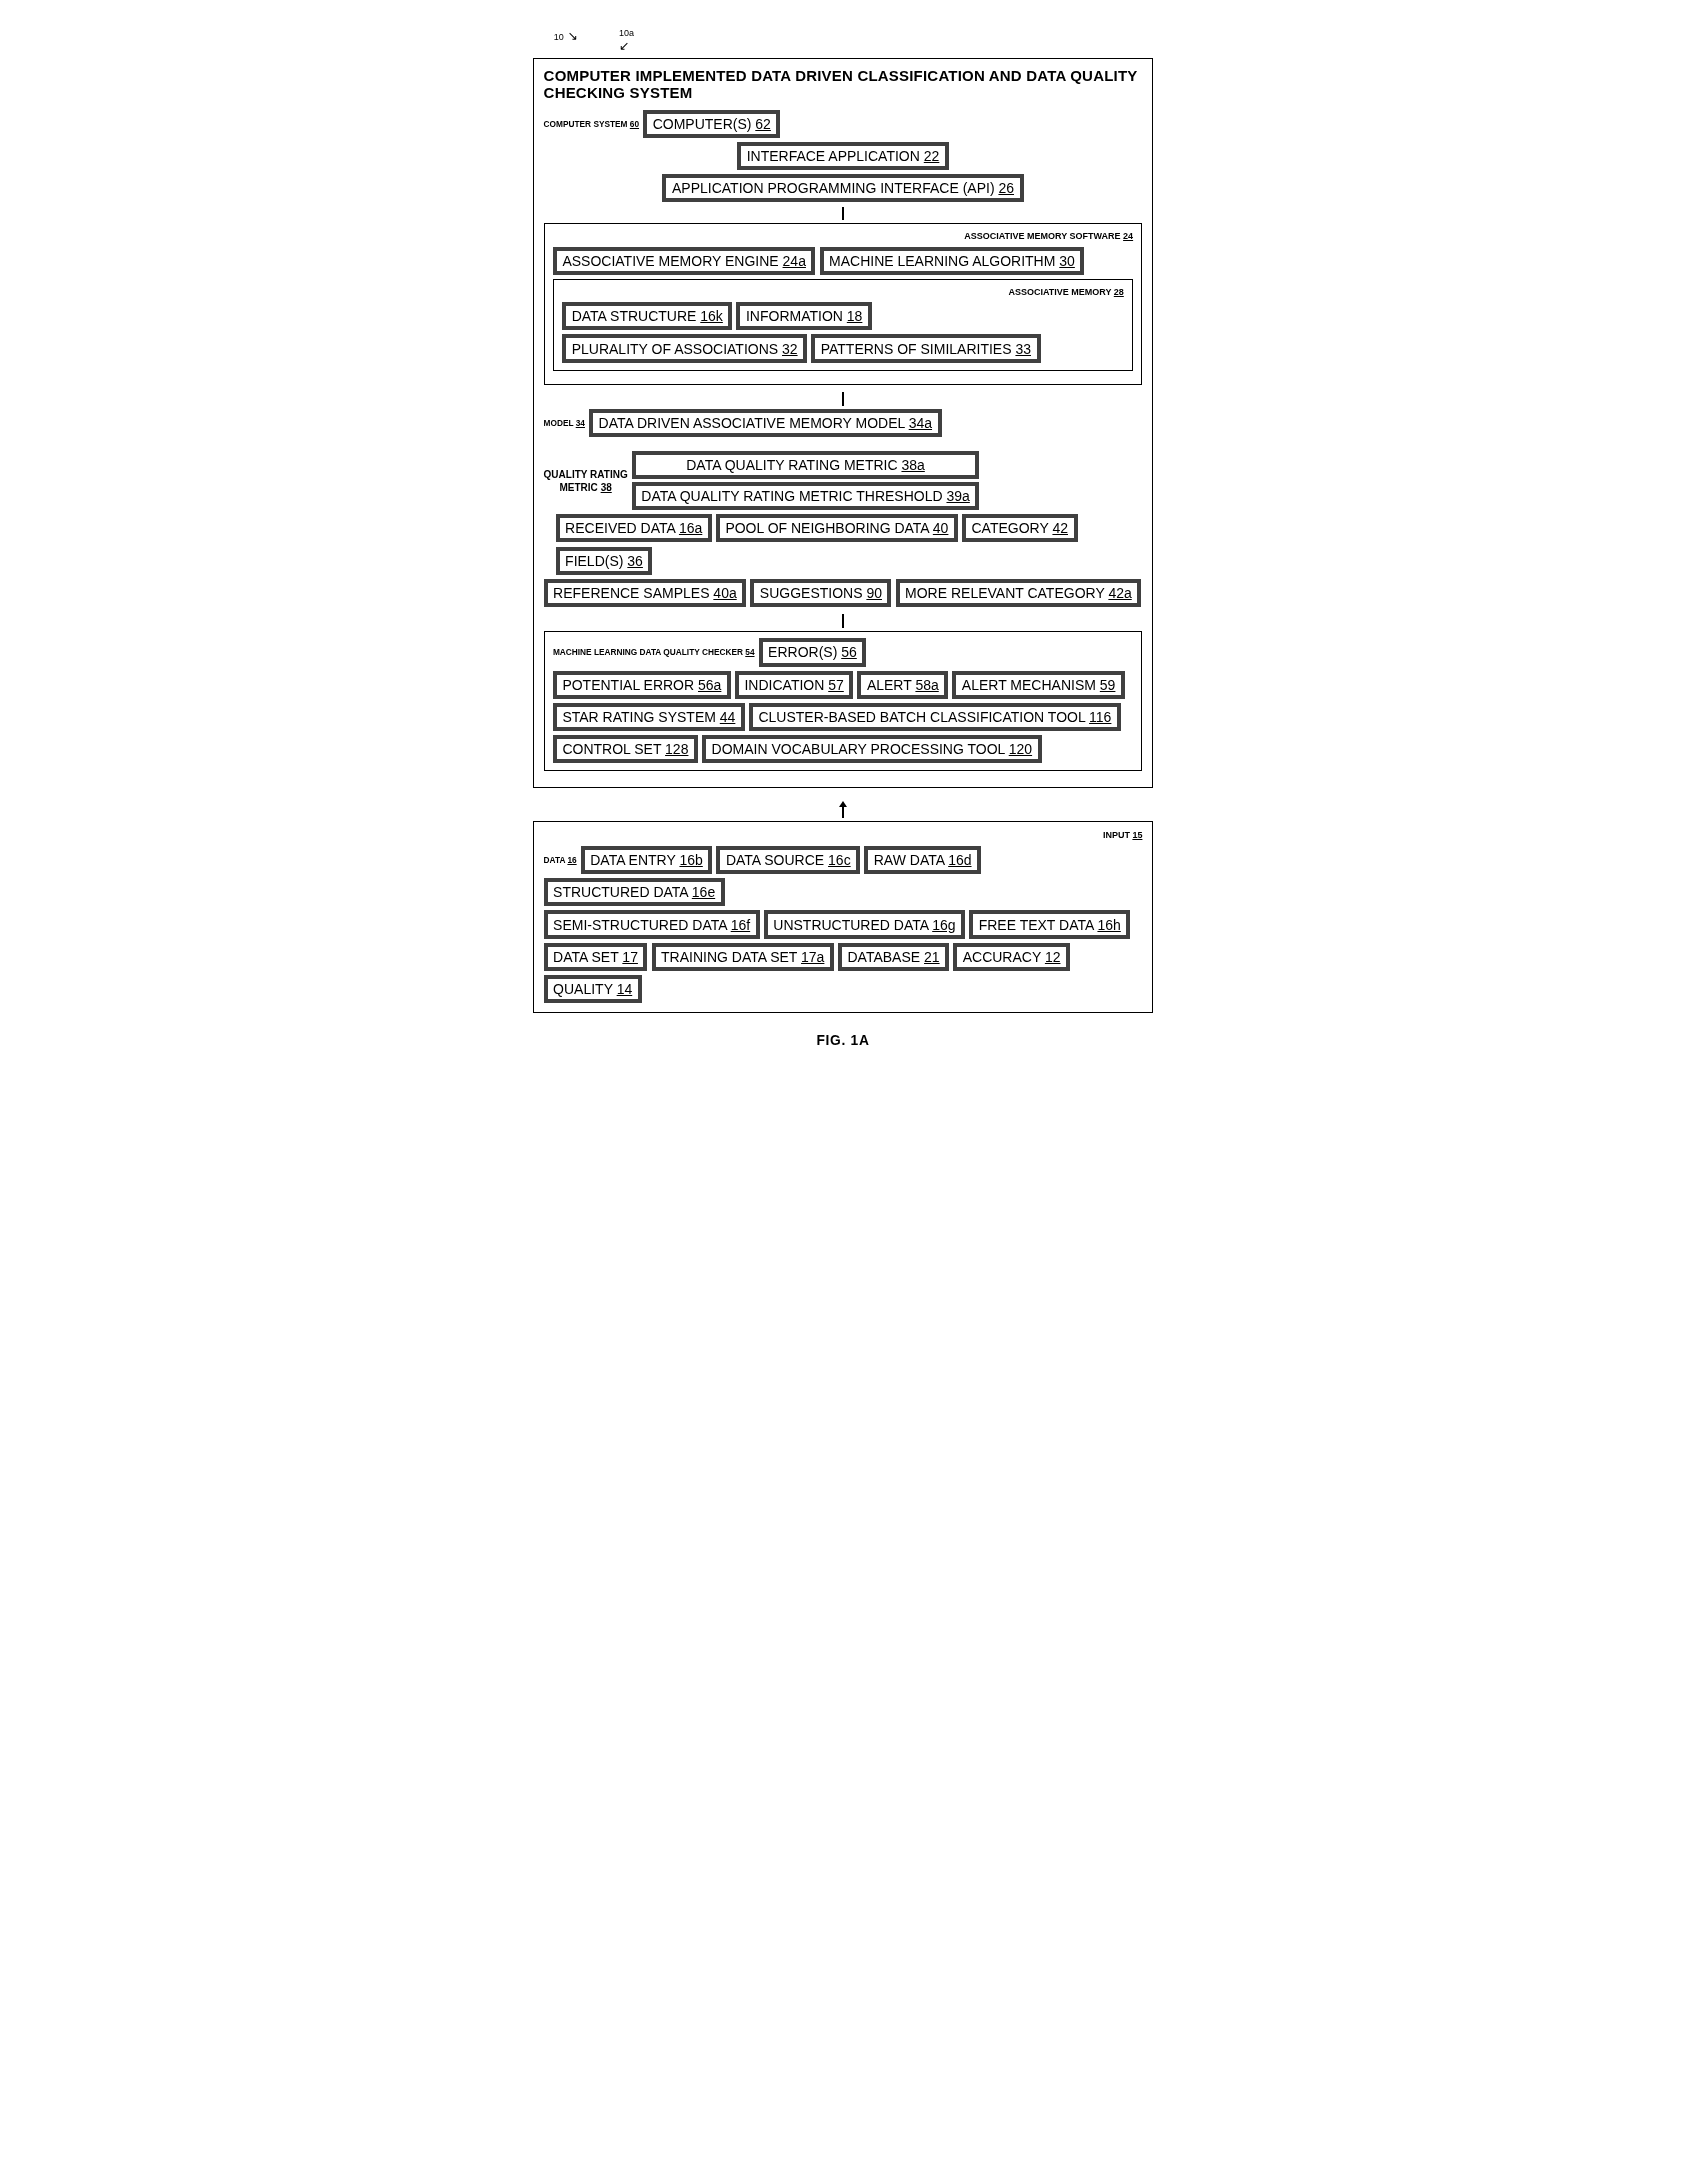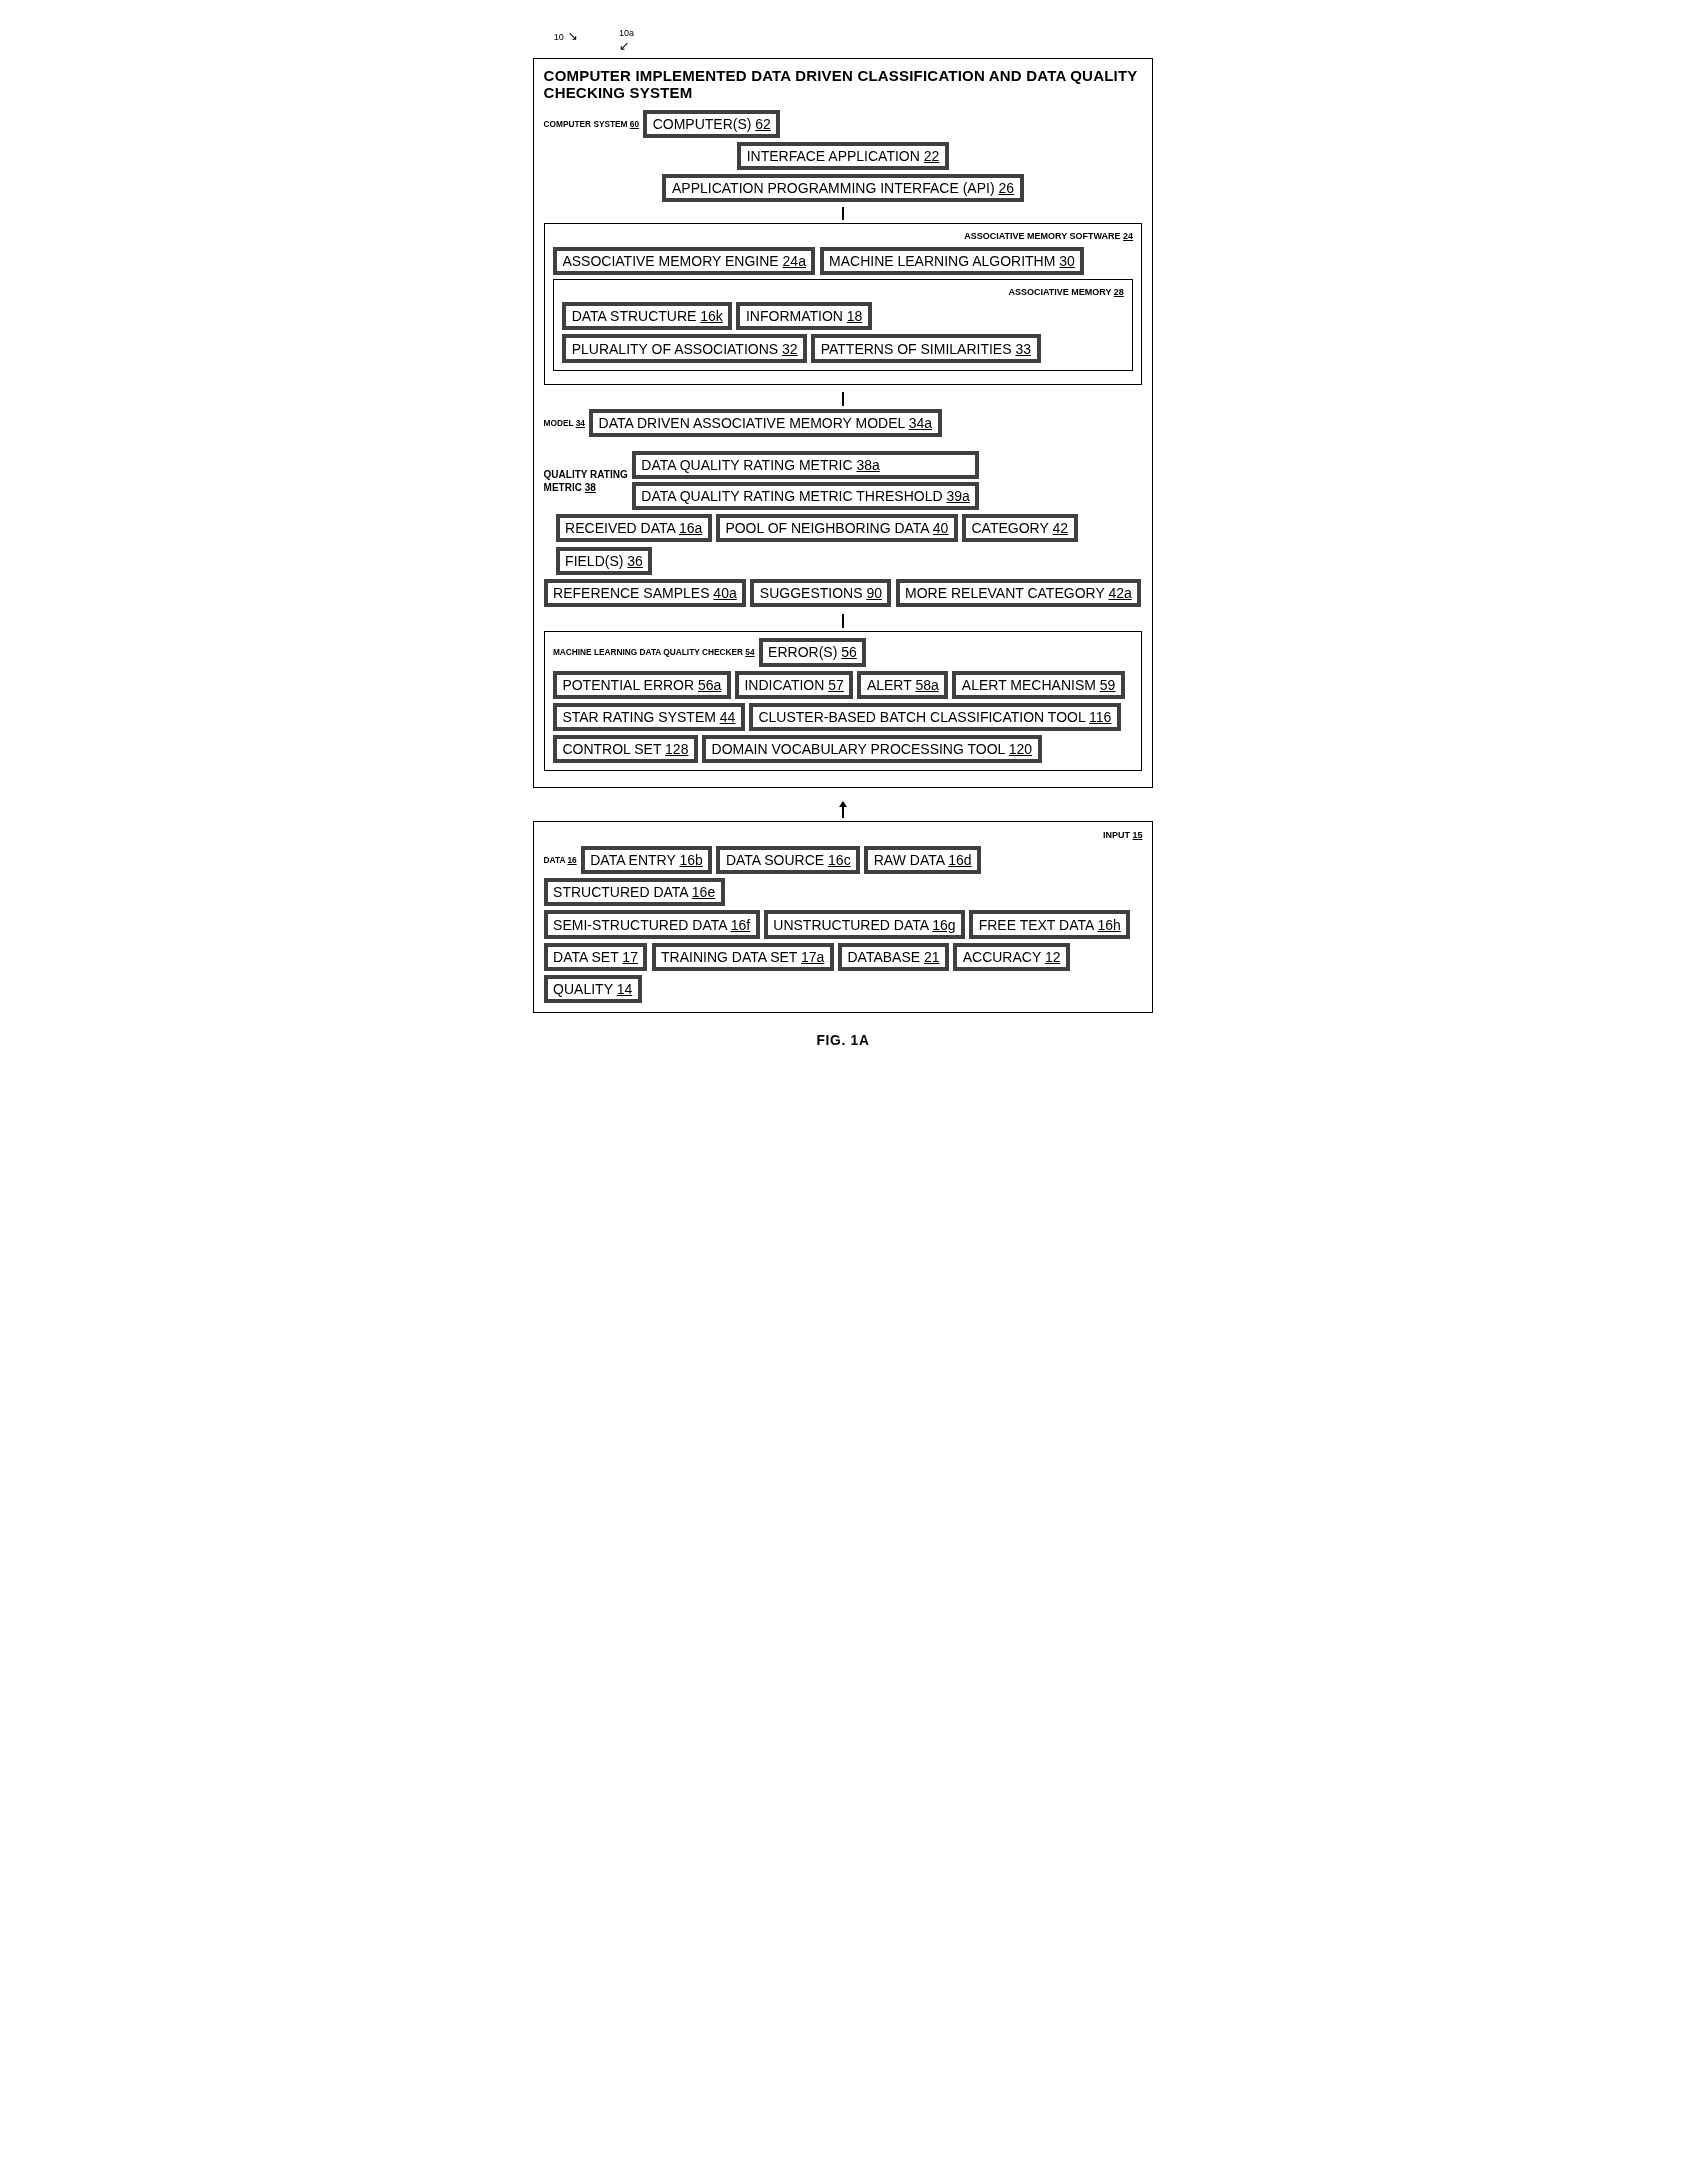--- a/index.html
+++ b/index.html
@@ -61,20 +61,21 @@
       text-align: right;
       margin-bottom: 5.5px;
     }
 
     .box-row {
       display: flex;
       flex-wrap: wrap;
       gap: 4.1px;
       align-items: center;
       margin-bottom: 4.1px;
+      text-align: center;
     }
 
     .box-row:last-child {
       margin-bottom: 0;
     }
 
     .labeled-box {
       border: 4px solid #404040;
       padding: 2.1px 5.5px;
       font-size: 14px;

